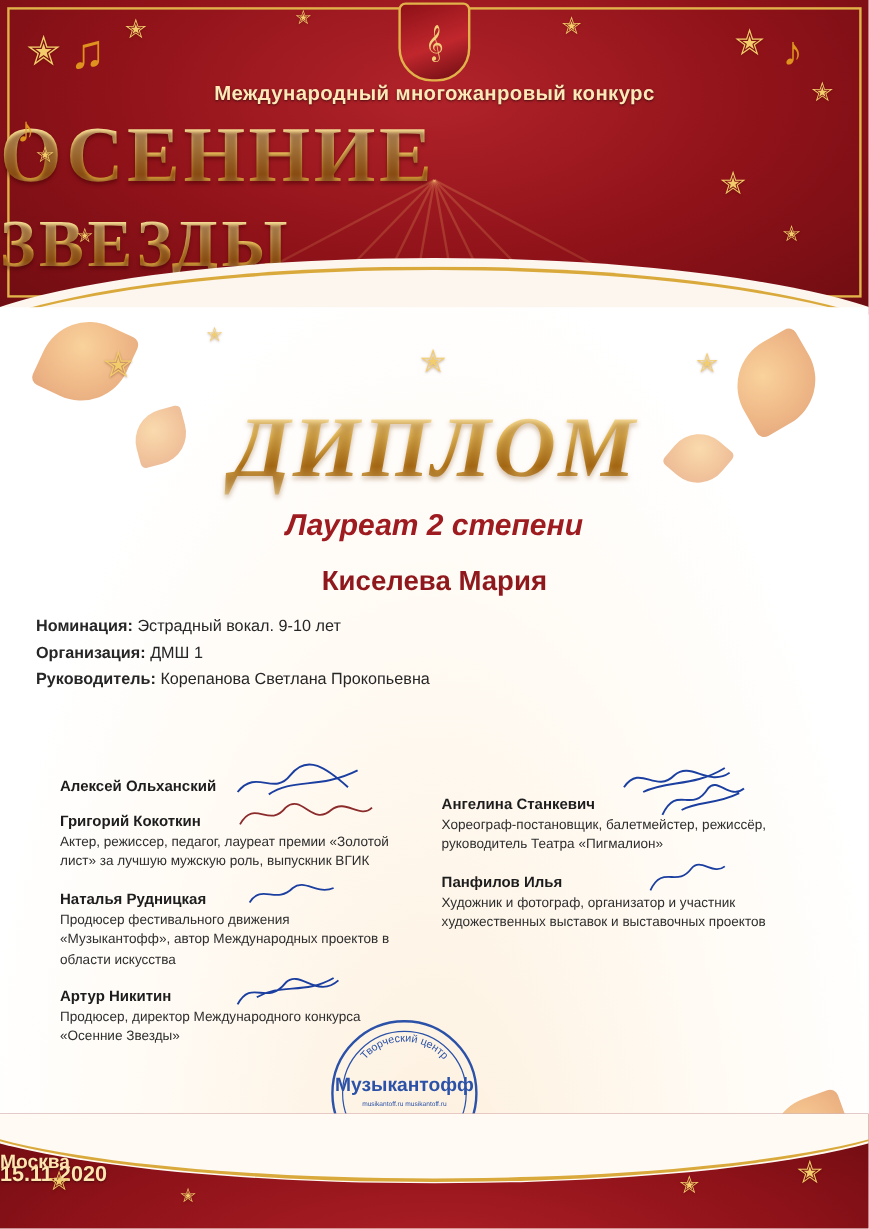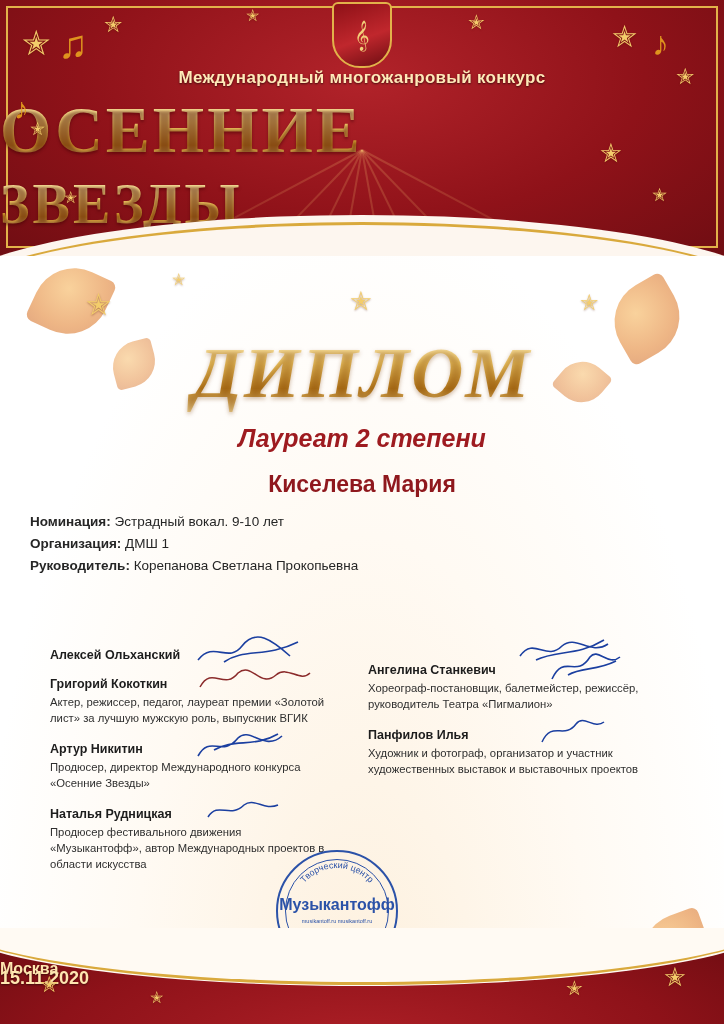--- a/index.html
+++ b/index.html
@@ -411,35 +411,35 @@
                 <path d="M6 24 C18 2, 30 28, 44 10 C58 -2, 66 26, 82 12 C94 2, 106 20, 116 10" fill="none" stroke="#8b2b2b" stroke-width="1.5"></path>
               </svg>
           </div>
           <div class="jury-name">Григорий Кокоткин</div>
           <div class="jury-role">Актер, режиссер, педагог, лауреат премии «Золотой лист» за лучшую мужскую роль, выпускник ВГИК</div>
         </div>
 
         <div class="jury-item">
           <div class="sig">
             <svg width="120" height="34" viewBox="0 0 120 34">
+                <path d="M14 24 C24 8, 36 26, 50 12 C60 4, 70 18, 84 12" fill="none" stroke="#1b3fa0" stroke-width="1.5"></path>
+              </svg>
+          </div>
+          <div class="jury-name">Наталья Рудницкая</div>
+          <div class="jury-role">Продюсер фестивального движения «Музыкантофф», автор Международных проектов в области искусства</div>
+        </div>
+
+        <div class="jury-item">
+          <div class="sig">
+            <svg width="120" height="34" viewBox="0 0 120 34">
                 <path d="M4 28 C16 6, 28 30, 44 10 C56 -2, 70 24, 88 8 M20 22 C40 10, 60 20, 84 6" fill="none" stroke="#1b3fa0" stroke-width="1.6"></path>
               </svg>
           </div>
           <div class="jury-name">Артур Никитин</div>
           <div class="jury-role">Продюсер, директор Международного конкурса «Осенние Звезды»</div>
-        </div>
-
-        <div class="jury-item">
-          <div class="sig">
-            <svg width="120" height="34" viewBox="0 0 120 34">
-                <path d="M14 24 C24 8, 36 26, 50 12 C60 4, 70 18, 84 12" fill="none" stroke="#1b3fa0" stroke-width="1.5"></path>
-              </svg>
-          </div>
-          <div class="jury-name">Наталья Рудницкая</div>
-          <div class="jury-role">Продюсер фестивального движения «Музыкантофф», автор Международных проектов в области искусства</div>
         </div>
 
       </div>
 
       <div class="jury-col">
 
         <div class="jury-item">
           <div class="sig">
             <svg width="120" height="34" viewBox="0 0 120 34">
                 <path d="M8 22 C22 2, 34 28, 50 12 C64 0, 78 22, 96 10 M24 26 C44 16, 66 22, 92 6" fill="none" stroke="#1b3fa0" stroke-width="1.6"></path>

